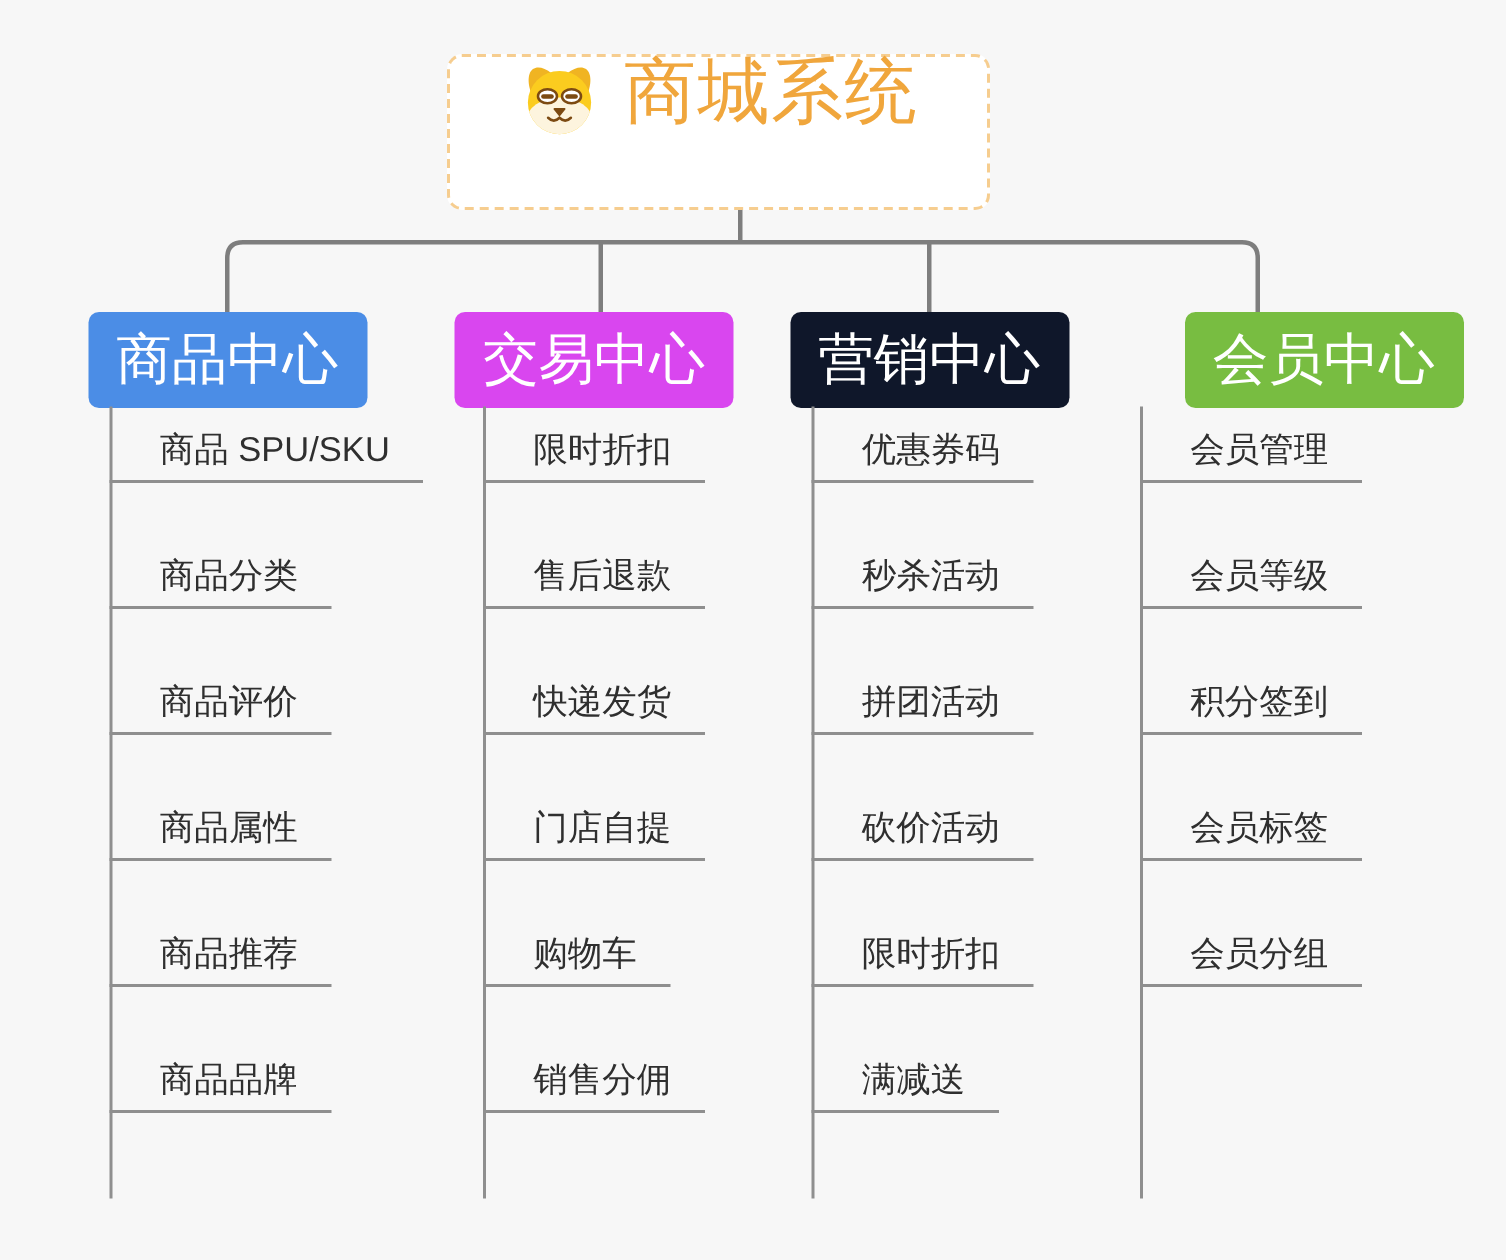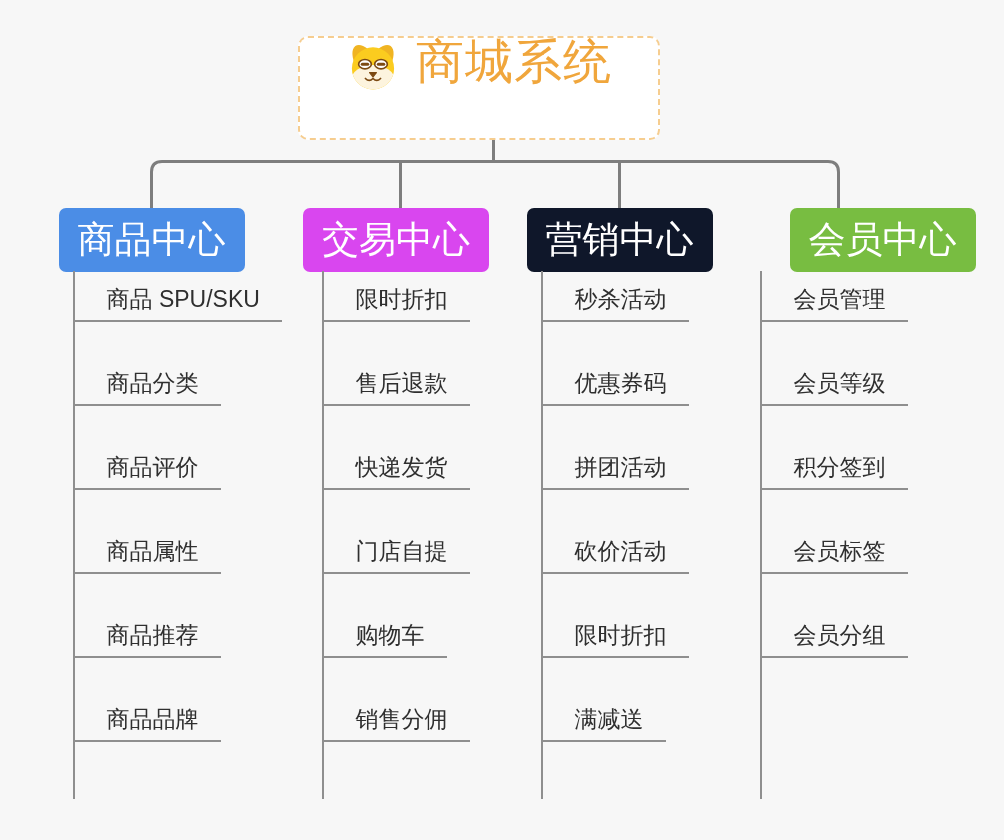--- a/index.html
+++ b/index.html
@@ -126,24 +126,24 @@
           <span class="leaf-label">购物车</span>
         </div>
         <div class="leaf-node">
           <span class="leaf-label">销售分佣</span>
         </div>
       </div>
       <div class="branch-header" style="left: 526.5px; background: #0f172a;">营销中心</div>
       <div class="branch-col" style="left: 540.5px;">
         <div class="trunk-line"></div>
         <div class="leaf-node">
-          <span class="leaf-label">秒杀活动</span>
+          <span class="leaf-label">优惠券码</span>
         </div>
         <div class="leaf-node">
-          <span class="leaf-label">优惠券码</span>
+          <span class="leaf-label">秒杀活动</span>
         </div>
         <div class="leaf-node">
           <span class="leaf-label">拼团活动</span>
         </div>
         <div class="leaf-node">
           <span class="leaf-label">砍价活动</span>
         </div>
         <div class="leaf-node">
           <span class="leaf-label">限时折扣</span>
         </div>

